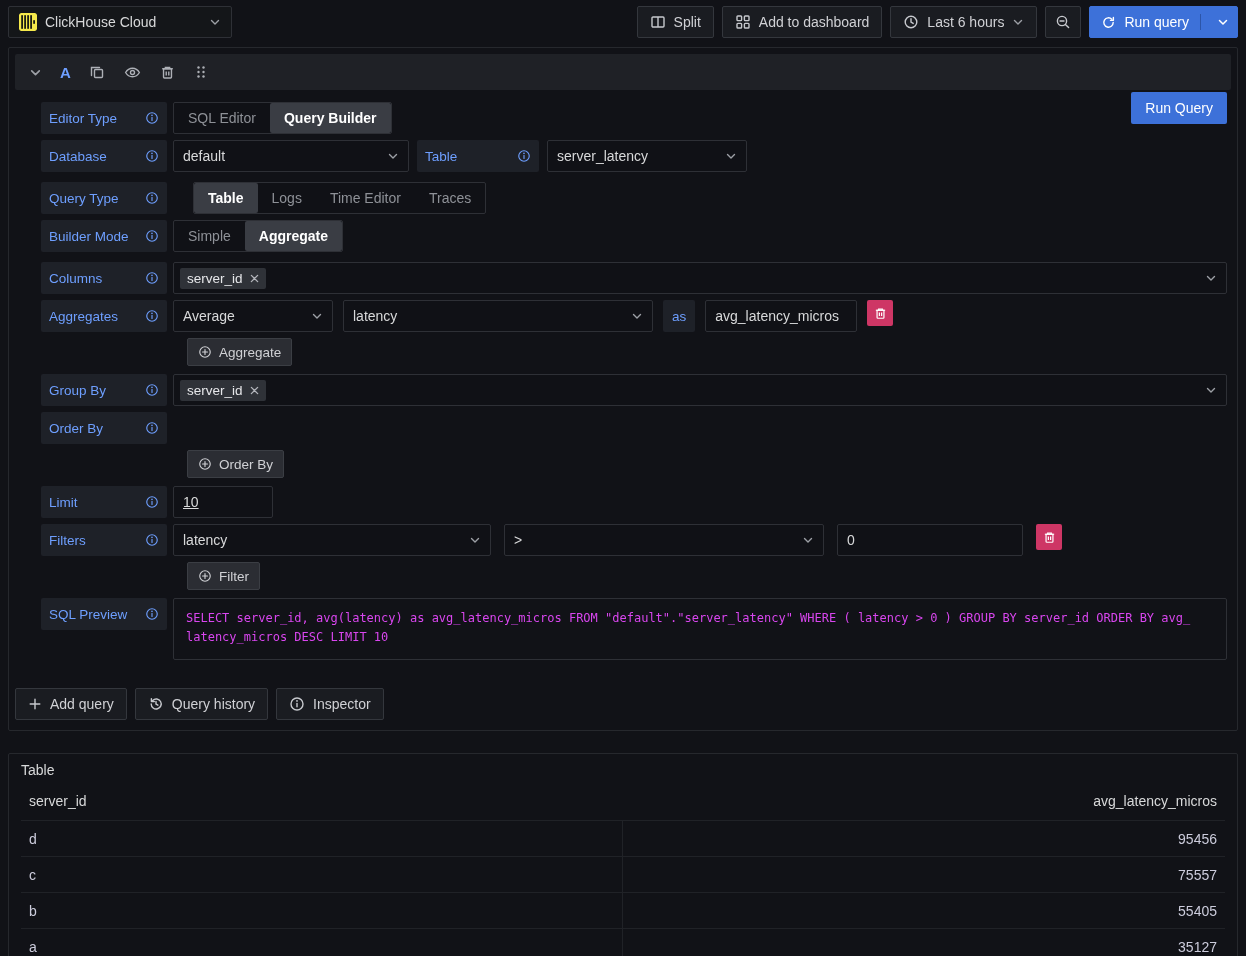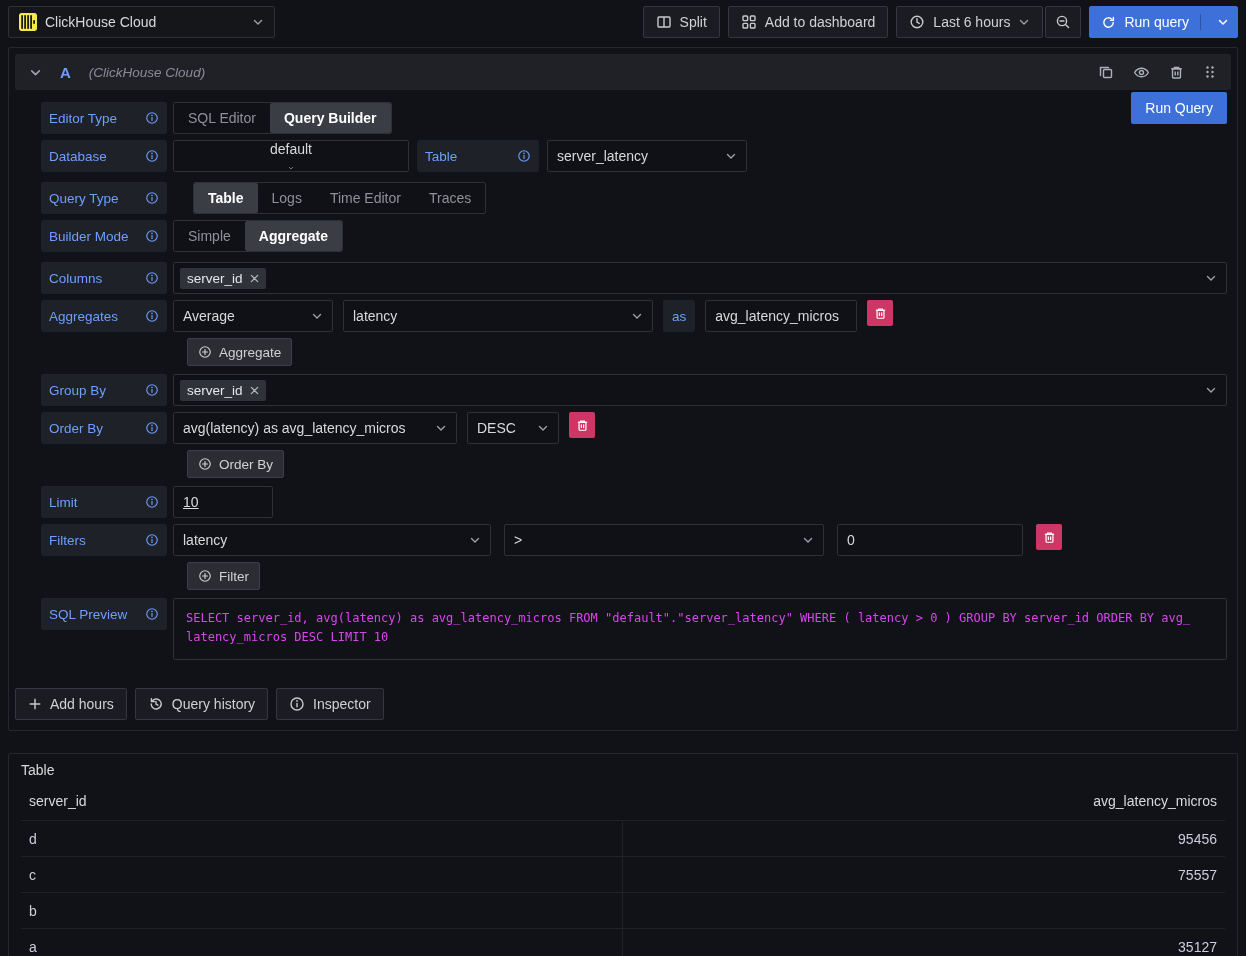--- a/index.html
+++ b/index.html
@@ -1,27 +1,27 @@
 <!DOCTYPE html>
 <html><head>
 <meta charset="utf-8">
 <style>
   * { margin:0; padding:0; box-sizing:border-box; }
   html,body { width:1246px; height:956px; background:#111217; font-family:"Liberation Sans",sans-serif; font-size:14px; color:#ccccdc; overflow:hidden; }
   svg { display:block; }
 
   
   .toolbar { display:flex; justify-content:space-between; align-items:center; padding:6px 8px 5px; }
-  .ds-picker { width:267px; height:32px; display:flex; align-items:center; gap:8px; padding:0 10px; background:#141619; border:1px solid #2e3036; border-radius:2px; cursor:pointer; }
+  .ds-picker { width:224px; height:32px; display:flex; align-items:center; gap:8px; padding:0 10px; background:#141619; border:1px solid #2e3036; border-radius:2px; cursor:pointer; }
   .ds-picker .name { flex:1; color:#d8d9da; }
   .ch-logo { width:18px; height:18px; border-radius:2px; flex:0 0 auto; }
   .toolbar-right { display:flex; align-items:center; gap:8px; }
   .btn { height:32px; display:inline-flex; align-items:center; gap:8px; padding:0 12px; background:#1a1c21; border:1px solid #34373d; border-radius:2px; color:#d0d1d5; font-weight:500; font-size:14px; cursor:pointer; white-space:nowrap; }
   .btn .ic { color:#c7c9ce; }
-  .btn-group { display:flex; gap:2px; }
+  .btn-group { display:flex; gap:8px; }
   .icon-btn { padding:0 9px; }
   .btn-primary { background:#3d71d9; border-color:#3d71d9; color:#ffffff; }
   .run-split { display:flex; }
   .run-split .main { display:flex; align-items:center; gap:8px; padding:0 11px; border-right:1px solid #2c55a8; }
   .run-split .caret { display:flex; align-items:center; padding:0 8px; }
   .chev { color:#9da0a6; }
   .btn-primary .chev, .btn-primary .ic { color:#fff; }
 
   
   .editor-wrap { margin:4px 8px 0; border:1px solid #26282d; border-radius:2px; position:relative; background:#111217; }
@@ -144,21 +144,20 @@
     </div>
   </div>
 </div>
 
 <div class="editor-wrap">
   <div class="editor-header">
     <svg class="chev" width="13" height="13" viewBox="0 0 12 12">
         <path d="M2.5 4.5L6 8l3.5-3.5" stroke="currentColor" stroke-width="1.5" fill="none" stroke-linecap="round" stroke-linejoin="round"></path>
       </svg>
     <span class="refid">A</span>
-    <span class="hint">(ClickHouse Cloud)</span>
     <span class="hdr-icons">
       <svg class="hic" width="16" height="16" viewBox="0 0 16 16" fill="none" stroke="currentColor" stroke-width="1.4">
           <rect x="5.5" y="5.5" width="8" height="8" rx="1"></rect>
           <path d="M10.5 3.5h-8v8" stroke-linecap="round"></path>
         </svg>
       <svg class="hic" width="17" height="17" viewBox="0 0 16 16" fill="none" stroke="currentColor" stroke-width="1.3">
           <path d="M1.5 8s2.4-4 6.5-4 6.5 4 6.5 4-2.4 4-6.5 4S1.5 8 1.5 8z"></path>
           <circle cx="8" cy="8" r="1.9"></circle>
         </svg>
       <svg class="hic" width="15" height="15" viewBox="0 0 14 14" fill="none" stroke="currentColor" stroke-width="1.3">
@@ -202,21 +201,21 @@
     <div class="erow">
       <div class="row-label">
         <span>Database</span>
         <svg class="info" width="14" height="14" viewBox="0 0 16 16" fill="none" stroke="currentColor" stroke-width="1.3">
             <circle cx="8" cy="8" r="6"></circle>
             <path d="M8 7.4v3.4" stroke-linecap="round"></path>
             <circle cx="8" cy="5" r="0.9" fill="currentColor" stroke="none"></circle>
           </svg>
       </div>
       <div class="controls" style="gap:8px;">
-        <div class="select" style="width:236px;flex-direction:column;">
+        <div class="select" style="width:236px;">
           <span>default</span>
           <svg class="chev" width="12" height="12" viewBox="0 0 12 12">
               <path d="M2.5 4.5L6 8l3.5-3.5" stroke="currentColor" stroke-width="1.4" fill="none" stroke-linecap="round" stroke-linejoin="round"></path>
             </svg>
         </div>
         <div class="row-label" style="width:122px; flex:0 0 122px; margin:0;">
           <span>Table</span>
           <svg class="info" width="14" height="14" viewBox="0 0 16 16" fill="none" stroke="currentColor" stroke-width="1.3">
               <circle cx="8" cy="8" r="6"></circle>
               <path d="M8 7.4v3.4" stroke-linecap="round"></path>
@@ -360,110 +359,88 @@
 
     <div class="erow">
       <div class="row-label">
         <span>Order By</span>
         <svg class="info" width="14" height="14" viewBox="0 0 16 16" fill="none" stroke="currentColor" stroke-width="1.3">
             <circle cx="8" cy="8" r="6"></circle>
             <path d="M8 7.4v3.4" stroke-linecap="round"></path>
             <circle cx="8" cy="5" r="0.9" fill="currentColor" stroke="none"></circle>
           </svg>
       </div>
+    </div>
+    <div class="add-row">
+      <button class="add-btn">
+        <svg width="14" height="14" viewBox="0 0 16 16" fill="none" stroke="currentColor" stroke-width="1.3">
+            <circle cx="8" cy="8" r="6"></circle>
+            <path d="M8 5.2v5.6M5.2 8h5.6" stroke-linecap="round"></path>
+          </svg>
+        <span>Order By</span>
+      </button>
+    </div>
+
+    <div class="erow">
+      <div class="row-label">
+        <span>Limit</span>
+        <svg class="info" width="14" height="14" viewBox="0 0 16 16" fill="none" stroke="currentColor" stroke-width="1.3">
+            <circle cx="8" cy="8" r="6"></circle>
+            <path d="M8 7.4v3.4" stroke-linecap="round"></path>
+            <circle cx="8" cy="5" r="0.9" fill="currentColor" stroke="none"></circle>
+          </svg>
+      </div>
       <div class="controls">
-        <div class="select" style="width:284px;">
-          <span>avg(latency) as avg_latency_micros</span>
+        <div class="tinput" style="width:100px;text-decoration:underline;">
+          <input value="10" style="">
+        </div>
+      </div>
+    </div>
+
+    <div class="erow">
+      <div class="row-label">
+        <span>Filters</span>
+        <svg class="info" width="14" height="14" viewBox="0 0 16 16" fill="none" stroke="currentColor" stroke-width="1.3">
+            <circle cx="8" cy="8" r="6"></circle>
+            <path d="M8 7.4v3.4" stroke-linecap="round"></path>
+            <circle cx="8" cy="5" r="0.9" fill="currentColor" stroke="none"></circle>
+          </svg>
+      </div>
+      <div class="controls" style="gap:13px;">
+        <div class="select" style="width:318px;">
+          <span>latency</span>
           <svg class="chev" width="12" height="12" viewBox="0 0 12 12">
               <path d="M2.5 4.5L6 8l3.5-3.5" stroke="currentColor" stroke-width="1.4" fill="none" stroke-linecap="round" stroke-linejoin="round"></path>
             </svg>
         </div>
-        <div class="select" style="width:92px;">
-          <span>DESC</span>
+        <div class="select" style="width:320px;">
+          <span>&gt;</span>
           <svg class="chev" width="12" height="12" viewBox="0 0 12 12">
               <path d="M2.5 4.5L6 8l3.5-3.5" stroke="currentColor" stroke-width="1.4" fill="none" stroke-linecap="round" stroke-linejoin="round"></path>
             </svg>
+        </div>
+        <div class="tinput" style="width:186px;">
+          <input value="0" style="">
         </div>
         <button class="trash-btn">
           <svg width="13" height="13" viewBox="0 0 14 14" fill="none" stroke="currentColor" stroke-width="1.3">
               <path d="M2 3.5h10"></path>
               <path d="M5 3.5V2.2h4v1.3"></path>
               <rect x="3.3" y="3.5" width="7.4" height="8.6" rx="0.8"></rect>
               <path d="M5.8 6v3.8M8.2 6v3.8"></path>
             </svg>
         </button>
       </div>
     </div>
     <div class="add-row">
       <button class="add-btn">
         <svg width="14" height="14" viewBox="0 0 16 16" fill="none" stroke="currentColor" stroke-width="1.3">
             <circle cx="8" cy="8" r="6"></circle>
             <path d="M8 5.2v5.6M5.2 8h5.6" stroke-linecap="round"></path>
           </svg>
-        <span>Order By</span>
-      </button>
-    </div>
-
-    <div class="erow">
-      <div class="row-label">
-        <span>Limit</span>
-        <svg class="info" width="14" height="14" viewBox="0 0 16 16" fill="none" stroke="currentColor" stroke-width="1.3">
-            <circle cx="8" cy="8" r="6"></circle>
-            <path d="M8 7.4v3.4" stroke-linecap="round"></path>
-            <circle cx="8" cy="5" r="0.9" fill="currentColor" stroke="none"></circle>
-          </svg>
-      </div>
-      <div class="controls">
-        <div class="tinput" style="width:100px;text-decoration:underline;">
-          <input value="10" style="">
-        </div>
-      </div>
-    </div>
-
-    <div class="erow">
-      <div class="row-label">
-        <span>Filters</span>
-        <svg class="info" width="14" height="14" viewBox="0 0 16 16" fill="none" stroke="currentColor" stroke-width="1.3">
-            <circle cx="8" cy="8" r="6"></circle>
-            <path d="M8 7.4v3.4" stroke-linecap="round"></path>
-            <circle cx="8" cy="5" r="0.9" fill="currentColor" stroke="none"></circle>
-          </svg>
-      </div>
-      <div class="controls" style="gap:13px;">
-        <div class="select" style="width:318px;">
-          <span>latency</span>
-          <svg class="chev" width="12" height="12" viewBox="0 0 12 12">
-              <path d="M2.5 4.5L6 8l3.5-3.5" stroke="currentColor" stroke-width="1.4" fill="none" stroke-linecap="round" stroke-linejoin="round"></path>
-            </svg>
-        </div>
-        <div class="select" style="width:320px;">
-          <span>&gt;</span>
-          <svg class="chev" width="12" height="12" viewBox="0 0 12 12">
-              <path d="M2.5 4.5L6 8l3.5-3.5" stroke="currentColor" stroke-width="1.4" fill="none" stroke-linecap="round" stroke-linejoin="round"></path>
-            </svg>
-        </div>
-        <div class="tinput" style="width:186px;">
-          <input value="0" style="">
-        </div>
-        <button class="trash-btn">
-          <svg width="13" height="13" viewBox="0 0 14 14" fill="none" stroke="currentColor" stroke-width="1.3">
-              <path d="M2 3.5h10"></path>
-              <path d="M5 3.5V2.2h4v1.3"></path>
-              <rect x="3.3" y="3.5" width="7.4" height="8.6" rx="0.8"></rect>
-              <path d="M5.8 6v3.8M8.2 6v3.8"></path>
-            </svg>
-        </button>
-      </div>
-    </div>
-    <div class="add-row">
-      <button class="add-btn">
-        <svg width="14" height="14" viewBox="0 0 16 16" fill="none" stroke="currentColor" stroke-width="1.3">
-            <circle cx="8" cy="8" r="6"></circle>
-            <path d="M8 5.2v5.6M5.2 8h5.6" stroke-linecap="round"></path>
-          </svg>
         <span>Filter</span>
       </button>
     </div>
 
     <div class="erow">
       <div class="row-label">
         <span>SQL Preview</span>
         <svg class="info" width="14" height="14" viewBox="0 0 16 16" fill="none" stroke="currentColor" stroke-width="1.3">
             <circle cx="8" cy="8" r="6"></circle>
             <path d="M8 7.4v3.4" stroke-linecap="round"></path>
@@ -472,21 +449,21 @@
       </div>
       <div class="sql-box">SELECT server_id, avg(latency) as avg_latency_micros FROM "default"."server_latency" WHERE ( latency &gt; 0 ) GROUP BY server_id ORDER BY avg_latency_micros DESC LIMIT 10</div>
     </div>
   </div>
 
   <div class="editor-footer">
     <button class="btn">
       <svg class="ic" width="14" height="14" viewBox="0 0 16 16" fill="none" stroke="currentColor" stroke-width="1.6">
           <path d="M8 2.5v11M2.5 8h11" stroke-linecap="round"></path>
         </svg>
-      <span>Add hours</span>
+      <span>Add query</span>
     </button>
     <button class="btn">
       <svg class="ic" width="16" height="16" viewBox="0 0 16 16" fill="none" stroke="currentColor" stroke-width="1.4">
           <path d="M3.2 8a5 5 0 1 0 1.5-3.6" stroke-linecap="round"></path>
           <path d="M3.4 2.6v2.9h2.9" stroke-linecap="round" stroke-linejoin="round"></path>
           <path d="M8 5.4V8l1.9 1.2" stroke-linecap="round"></path>
         </svg>
       <span>Query history</span>
     </button>
     <button class="btn">
@@ -512,19 +489,20 @@
     <div class="grow">
       <div class="cell-l">d</div>
       <div class="cell-r">95456</div>
     </div>
     <div class="grow">
       <div class="cell-l">c</div>
       <div class="cell-r">75557</div>
     </div>
     <div class="grow">
       <div class="cell-l">b</div>
+      <div class="cell-r">55405</div>
     </div>
     <div class="grow">
       <div class="cell-l">a</div>
       <div class="cell-r">35127</div>
     </div>
   </div>
 </div>
 
 </body></html>

